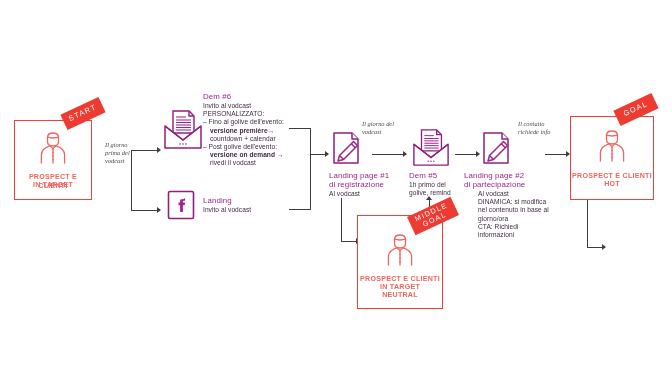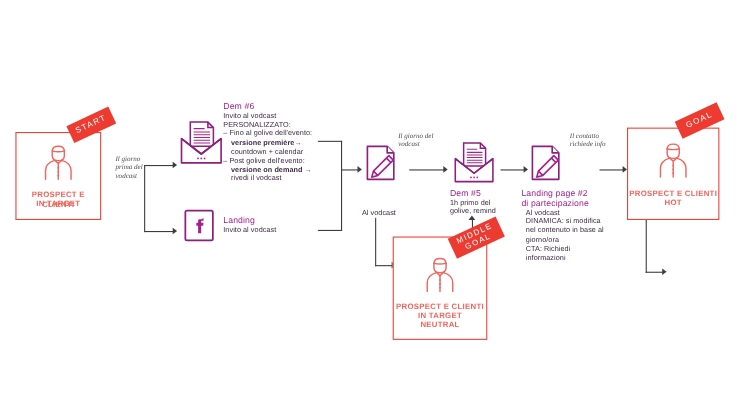--- a/index.html
+++ b/index.html
@@ -198,20 +198,24 @@
         <path d="M3 2 L21 2 L27 8 L27 32 L3 32 Z"></path>
         <path d="M21 2 L21 8 L27 8"></path>
       </g>
       <g fill="none" stroke="#a2238e" stroke-width="1.5" stroke-linejoin="round">
         <path d="M22.5 10.5 L26.5 14.5 L12.5 28.5 L7 30 L8.5 24.5 Z"></path>
         <path d="M8.5 24.5 L12.5 28.5"></path>
         <path d="M20.3 12.7 L24.3 16.7"></path>
       </g>
     </svg>
   </span>
+  <div class="steptitle" style="left:329px;top:171px;width:70px;">
+    <div>Landing page #1</div>
+    <div>di registrazione</div>
+  </div>
   <div class="stepbody" style="left:329px;top:190px;width:70px;">
     <div>Al vodcast</div>
   </div>
 
   <div class="vline" style="left:341px;top:198px;height:44px;"></div>
   <div class="hline" style="left:341px;top:241px;width:16px;"></div>
   <div class="arrowhead" style="left:356px;top:238px;"></div>
 
   <div class="hline" style="left:372px;top:154px;width:32px;"></div>
   <div class="arrowhead" style="left:403px;top:151px;"></div>
@@ -263,21 +267,21 @@
         <path d="M3 2 L21 2 L27 8 L27 32 L3 32 Z"></path>
         <path d="M21 2 L21 8 L27 8"></path>
       </g>
       <g fill="none" stroke="#a2238e" stroke-width="1.5" stroke-linejoin="round">
         <path d="M22.5 10.5 L26.5 14.5 L12.5 28.5 L7 30 L8.5 24.5 Z"></path>
         <path d="M8.5 24.5 L12.5 28.5"></path>
         <path d="M20.3 12.7 L24.3 16.7"></path>
       </g>
     </svg>
   </span>
-  <div class="steptitle" style="left:474px;top:171px;width:78px;">
+  <div class="steptitle" style="left:464px;top:171px;width:78px;">
     <div>Landing page #2</div>
     <div>di partecipazione</div>
   </div>
   <div class="stepbody" style="left:478px;top:190px;width:80px;">
     <div>Al vodcast</div>
     <div>DINAMICA: si modifica</div>
     <div>nel contenuto in base al</div>
     <div>giorno/ora</div>
     <div>CTA: Richiedi</div>
     <div>informazioni</div>

